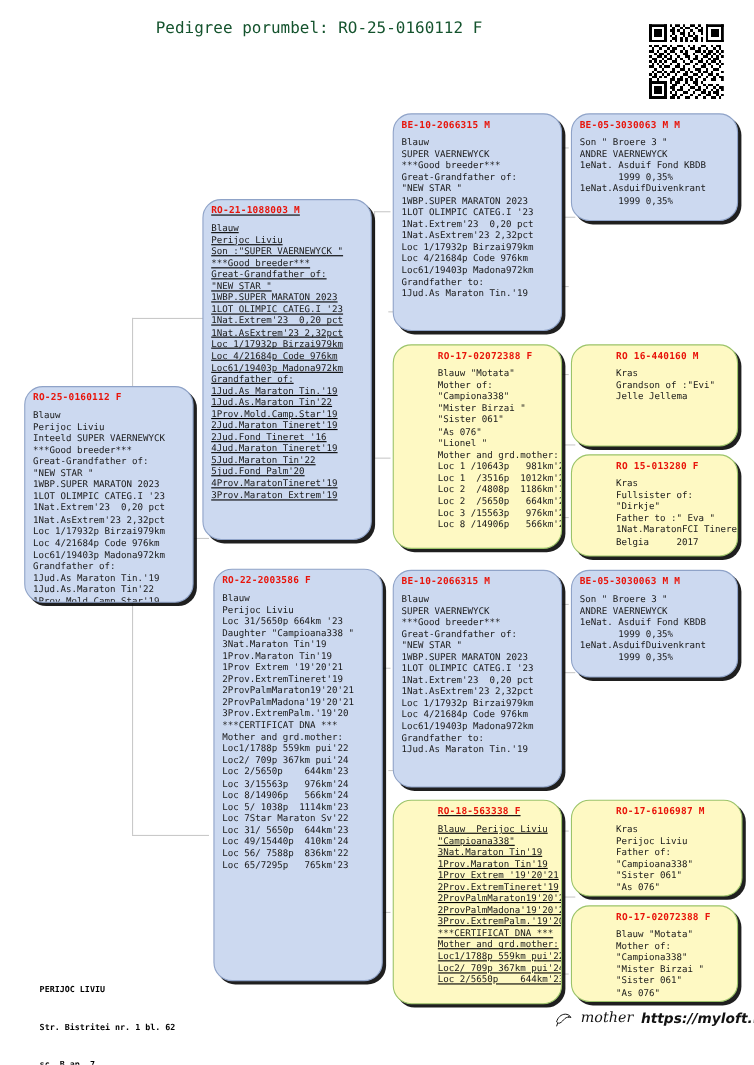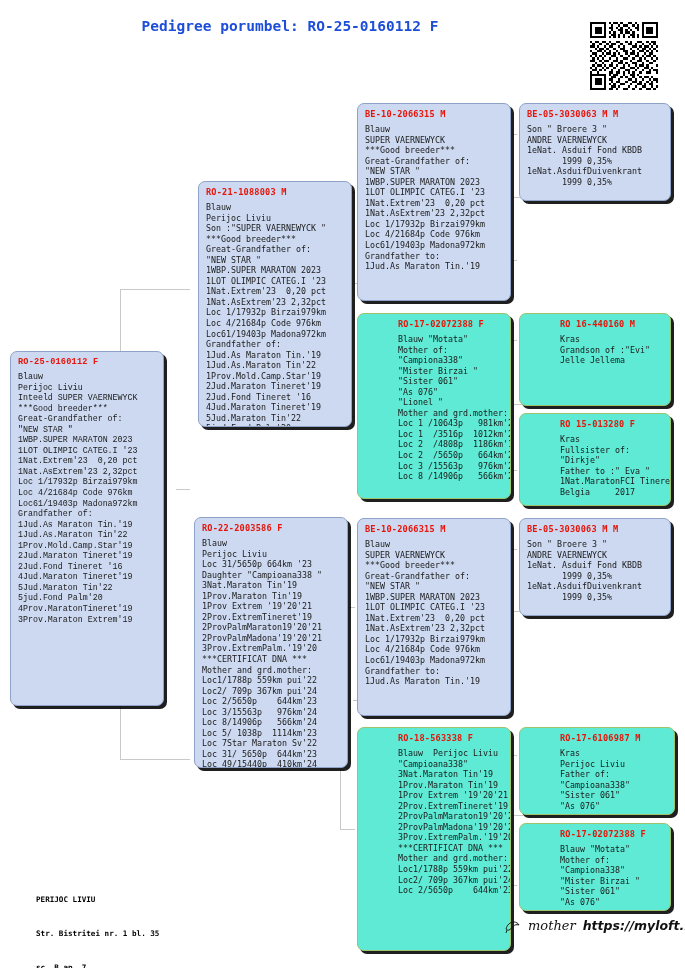--- a/index.html
+++ b/index.html
@@ -8,44 +8,44 @@
     width:685px;height:968px;background:#ffffff;position:relative;
     font-family:"DejaVu Sans Mono","Liberation Mono",monospace;
     overflow:hidden;
   }
   #page{position:absolute;left:0;top:0;width:685px;height:968px;}
 
   
   .title{
     position:absolute;left:0;top:18px;width:580px;text-align:center;
     font-family:"DejaVu Sans Mono","Liberation Mono",monospace;
-    font-size:14.5px;font-weight:bold;color:#1d4ed8;letter-spacing:0px;
+    font-size:14.5px;font-weight:normal;color:#14532d;letter-spacing:0px;
   }
 
   
   .qr{position:absolute;left:590px;top:22px;width:68px;height:68px;background:#fff;}
   .qr svg{display:block;}
 
   
   .conn{position:absolute;background:#c9c9c9;}
   .conn.h{height:1px;}
   .conn.v{width:1px;}
 
   
   .box{
     position:absolute;
     border:1px solid #8a98b8;
-    border-radius:7px;
+    border-radius:17px;
     box-sizing:border-box;
     overflow:hidden;
     box-shadow:3px 3px 0 0 rgba(0,0,0,0.88);
     padding:5px 6px 4px 7px;
   }
   .box.blue{background:#ccd9f0;border-color:#8fa3c8;}
-  .box.green{background:#5eead4;border-color:#9cc46a;padding-left:40px;}
+  .box.green{background:#fef9c3;border-color:#9cc46a;padding-left:40px;}
 
   .box .hdr{
     color:#e8140a;font-weight:bold;
     font-size:8.6px;line-height:11px;
     white-space:pre;margin-bottom:4px;
     letter-spacing:0.2px;
   }
   .box .body{
     color:#1a1a1a;font-size:8.3px;line-height:10.55px;
     white-space:pre;letter-spacing:0px;
@@ -363,21 +363,21 @@
 
   <div class="conn h" style="left:513px;top:611px;width:10px;"></div>
   <div class="conn v" style="left:503px;top:549px;height:62px;"></div>
   <div class="conn h" style="left:503px;top:549px;width:14px;"></div>
 
   <div class="conn h" style="left:513px;top:815px;width:10px;"></div>
   <div class="conn v" style="left:503px;top:755px;height:130px;"></div>
   <div class="conn h" style="left:503px;top:755px;width:14px;"></div>
   <div class="conn h" style="left:503px;top:885px;width:14px;"></div>
 
-  <div class="box blue" style="left:10px;top:351px;width:154px;height:355px;font-family:Liberation Mono, monospace;">
+  <div class="box blue" style="left:22px;top:351px;width:154px;height:197px;">
     <div class="hdr">RO-25-0160112 F</div>
     <div class="body">Blauw
 Perijoc Liviu
 Inteeld SUPER VAERNEWYCK
 ***Good breeder***
 Great-Grandfather of:
 "NEW STAR "
 1WBP.SUPER MARATON 2023
 1LOT OLIMPIC CATEG.I '23
 1Nat.Extrem'23  0,20 pct
@@ -391,21 +391,21 @@
 1Prov.Mold.Camp.Star'19
 2Jud.Maraton Tineret'19
 2Jud.Fond Tineret '16
 4Jud.Maraton Tineret'19
 5Jud.Maraton Tin'22
 5jud.Fond Palm'20
 4Prov.MaratonTineret'19
 3Prov.Maraton Extrem'19</div>
   </div>
 
-  <div class="box blue" style="left:198px;top:181px;width:154px;height:246px;">
+  <div class="box blue" style="left:184px;top:181px;width:154px;height:310px;text-decoration:underline;">
     <div class="hdr">RO-21-1088003 M</div>
     <div class="body">Blauw
 Perijoc Liviu
 Son :"SUPER VAERNEWYCK "
 ***Good breeder***
 Great-Grandfather of:
 "NEW STAR "
 1WBP.SUPER MARATON 2023
 1LOT OLIMPIC CATEG.I '23
 1Nat.Extrem'23  0,20 pct
@@ -419,21 +419,21 @@
 1Prov.Mold.Camp.Star'19
 2Jud.Maraton Tineret'19
 2Jud.Fond Tineret '16
 4Jud.Maraton Tineret'19
 5Jud.Maraton Tin'22
 5jud.Fond Palm'20
 4Prov.MaratonTineret'19
 3Prov.Maraton Extrem'19</div>
   </div>
 
-  <div class="box blue" style="left:194px;top:517px;width:154px;height:251px;">
+  <div class="box blue" style="left:194px;top:517px;width:154px;height:375px;">
     <div class="hdr">RO-22-2003586 F</div>
     <div class="body">Blauw
 Perijoc Liviu
 Loc 31/5650p 664km '23
 Daughter "Campioana338 "
 3Nat.Maraton Tin'19
 1Prov.Maraton Tin'19
 1Prov Extrem '19'20'21
 2Prov.ExtremTineret'19
 2ProvPalmMaraton19'20'21
@@ -501,21 +501,21 @@
 1LOT OLIMPIC CATEG.I '23
 1Nat.Extrem'23  0,20 pct
 1Nat.AsExtrem'23 2,32pct
 Loc 1/17932p Birzai979km
 Loc 4/21684p Code 976km
 Loc61/19403p Madona972km
 Grandfather to:
 1Jud.As Maraton Tin.'19</div>
   </div>
 
-  <div class="box green" style="left:357px;top:727px;width:154px;height:224px;">
+  <div class="box green" style="left:357px;top:727px;width:154px;height:186px;text-decoration:underline;">
     <div class="hdr">RO-18-563338 F</div>
     <div class="body">Blauw  Perijoc Liviu
 "Campioana338"
 3Nat.Maraton Tin'19
 1Prov.Maraton Tin'19
 1Prov Extrem '19'20'21
 2Prov.ExtremTineret'19
 2ProvPalmMaraton19'20'21
 2ProvPalmMadona'19'20'21
 3Prov.ExtremPalm.'19'20
@@ -578,21 +578,21 @@
     <div class="body">Blauw "Motata"
 Mother of:
 "Campiona338"
 "Mister Birzai "
 "Sister 061"
 "As 076"</div>
   </div>
 
   <div class="footer">
     <div>PERIJOC LIVIU</div>
-    <div>Str. Bistritei nr. 1 bl. 35</div>
+    <div>Str. Bistritei nr. 1 bl. 62</div>
     <div>sc. B ap. 7</div>
     
     
     
   </div>
 
   <div class="brand">
     <span class="bird">
       <svg width="16" height="14" viewBox="0 0 16 14">
         <path d="M1 9 C2 5 5 2 9 2 C11 2 13 3 14 5 C12 4.4 10 4.6 8.5 6 C7 7.4 6 9 4 10 C3 10.5 2 10 1 9 Z" fill="none" stroke="#111" stroke-width="0.9"></path>

